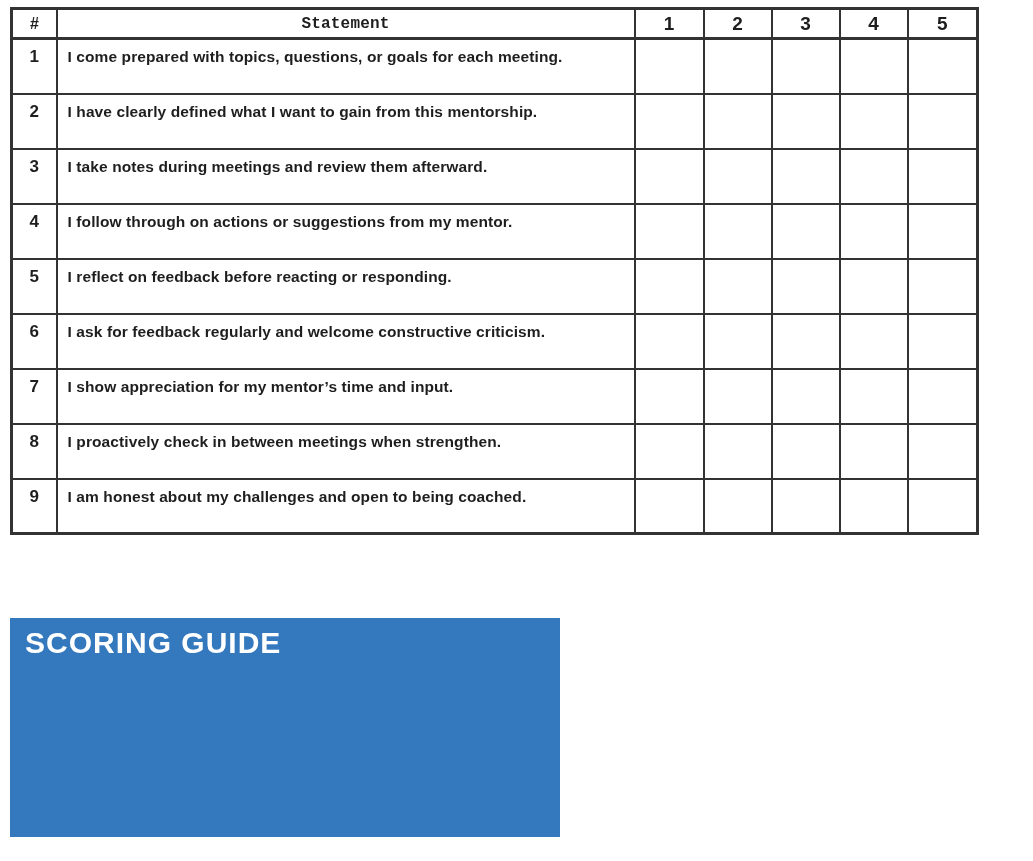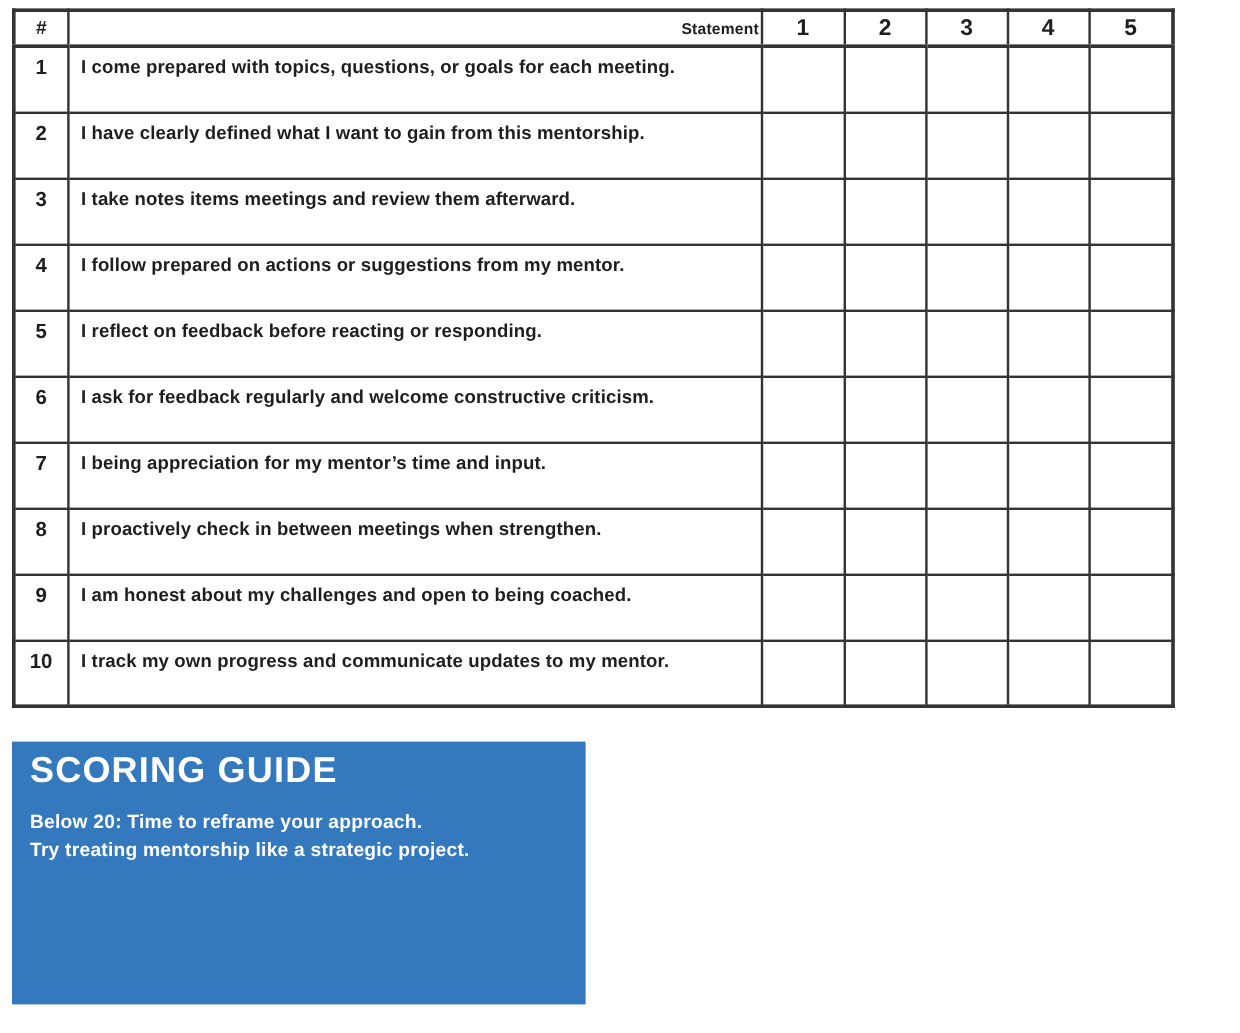--- a/index.html
+++ b/index.html
@@ -37,23 +37,24 @@
   table.assessment thead th { border-bottom: 3px solid #333333; }
 
   th.num-header {
     font-style: italic;
     font-weight: bold;
     font-size: 16px;
     text-align: center;
   }
   th.statement-header {
     font-weight: bold;
-    font-size: 13px;
-    text-align: right;
+    font-size: 16px;
+    text-align: center;
     letter-spacing: 0.2px;
+    font-family: Liberation Mono, monospace;
   }
   th.rating-header {
     font-weight: bold;
     font-size: 19px;
     text-align: center;
   }
   td.row-num {
     text-align: center;
     vertical-align: top;
     padding-top: 7px;
@@ -67,21 +68,21 @@
     font-size: 15.5px;
     letter-spacing: 0.1px;
   }
   td.rating-cell { background: #ffffff; }
 
   
   .scoring-guide {
     position: absolute;
     left: 10px;
     top: 618px;
-    width: 478px;
+    width: 550px;
     height: 219px;
     box-sizing: border-box;
     padding: 8px 18px 0 15px;
     color: #ffffff;
   }
   .scoring-guide h2 {
     margin: 0 0 14px 0;
     font-size: 30px;
     line-height: 34px;
     font-weight: bold;
@@ -136,30 +137,30 @@
           <td class="row-num">2</td>
           <td class="statement-cell">I have clearly defined what I want to gain from this mentorship.</td>
           <td class="rating-cell"></td>
           <td class="rating-cell"></td>
           <td class="rating-cell"></td>
           <td class="rating-cell"></td>
           <td class="rating-cell"></td>
         </tr>
         <tr>
           <td class="row-num">3</td>
-          <td class="statement-cell">I take notes items meetings and review them afterward.</td>
+          <td class="statement-cell">I take notes during meetings and review them afterward.</td>
           <td class="rating-cell"></td>
           <td class="rating-cell"></td>
           <td class="rating-cell"></td>
           <td class="rating-cell"></td>
           <td class="rating-cell"></td>
         </tr>
         <tr>
           <td class="row-num">4</td>
-          <td class="statement-cell">I follow prepared on actions or suggestions from my mentor.</td>
+          <td class="statement-cell">I follow through on actions or suggestions from my mentor.</td>
           <td class="rating-cell"></td>
           <td class="rating-cell"></td>
           <td class="rating-cell"></td>
           <td class="rating-cell"></td>
           <td class="rating-cell"></td>
         </tr>
         <tr>
           <td class="row-num">5</td>
           <td class="statement-cell">I reflect on feedback before reacting or responding.</td>
           <td class="rating-cell"></td>
@@ -172,21 +173,21 @@
           <td class="row-num">6</td>
           <td class="statement-cell">I ask for feedback regularly and welcome constructive criticism.</td>
           <td class="rating-cell"></td>
           <td class="rating-cell"></td>
           <td class="rating-cell"></td>
           <td class="rating-cell"></td>
           <td class="rating-cell"></td>
         </tr>
         <tr>
           <td class="row-num">7</td>
-          <td class="statement-cell">I being appreciation for my mentor’s time and input.</td>
+          <td class="statement-cell">I show appreciation for my mentor’s time and input.</td>
           <td class="rating-cell"></td>
           <td class="rating-cell"></td>
           <td class="rating-cell"></td>
           <td class="rating-cell"></td>
           <td class="rating-cell"></td>
         </tr>
         <tr>
           <td class="row-num">8</td>
           <td class="statement-cell">I proactively check in between meetings when strengthen.</td>
           <td class="rating-cell"></td>
@@ -197,31 +198,20 @@
         </tr>
         <tr>
           <td class="row-num">9</td>
           <td class="statement-cell">I am honest about my challenges and open to being coached.</td>
           <td class="rating-cell"></td>
           <td class="rating-cell"></td>
           <td class="rating-cell"></td>
           <td class="rating-cell"></td>
           <td class="rating-cell"></td>
         </tr>
-        <tr>
-          <td class="row-num">10</td>
-          <td class="statement-cell">I track my own progress and communicate updates to my mentor.</td>
-          <td class="rating-cell"></td>
-          <td class="rating-cell"></td>
-          <td class="rating-cell"></td>
-          <td class="rating-cell"></td>
-          <td class="rating-cell"></td>
-        </tr>
       </tbody>
   </table>
 
   <div class="scoring-guide" style="background:#3478BE;">
     <h2>SCORING GUIDE</h2>
-    <p>Below 20: Time to reframe your approach.
-Try treating mentorship like a strategic project.</p>
   </div>
 
 </div>
 
 </body></html>

